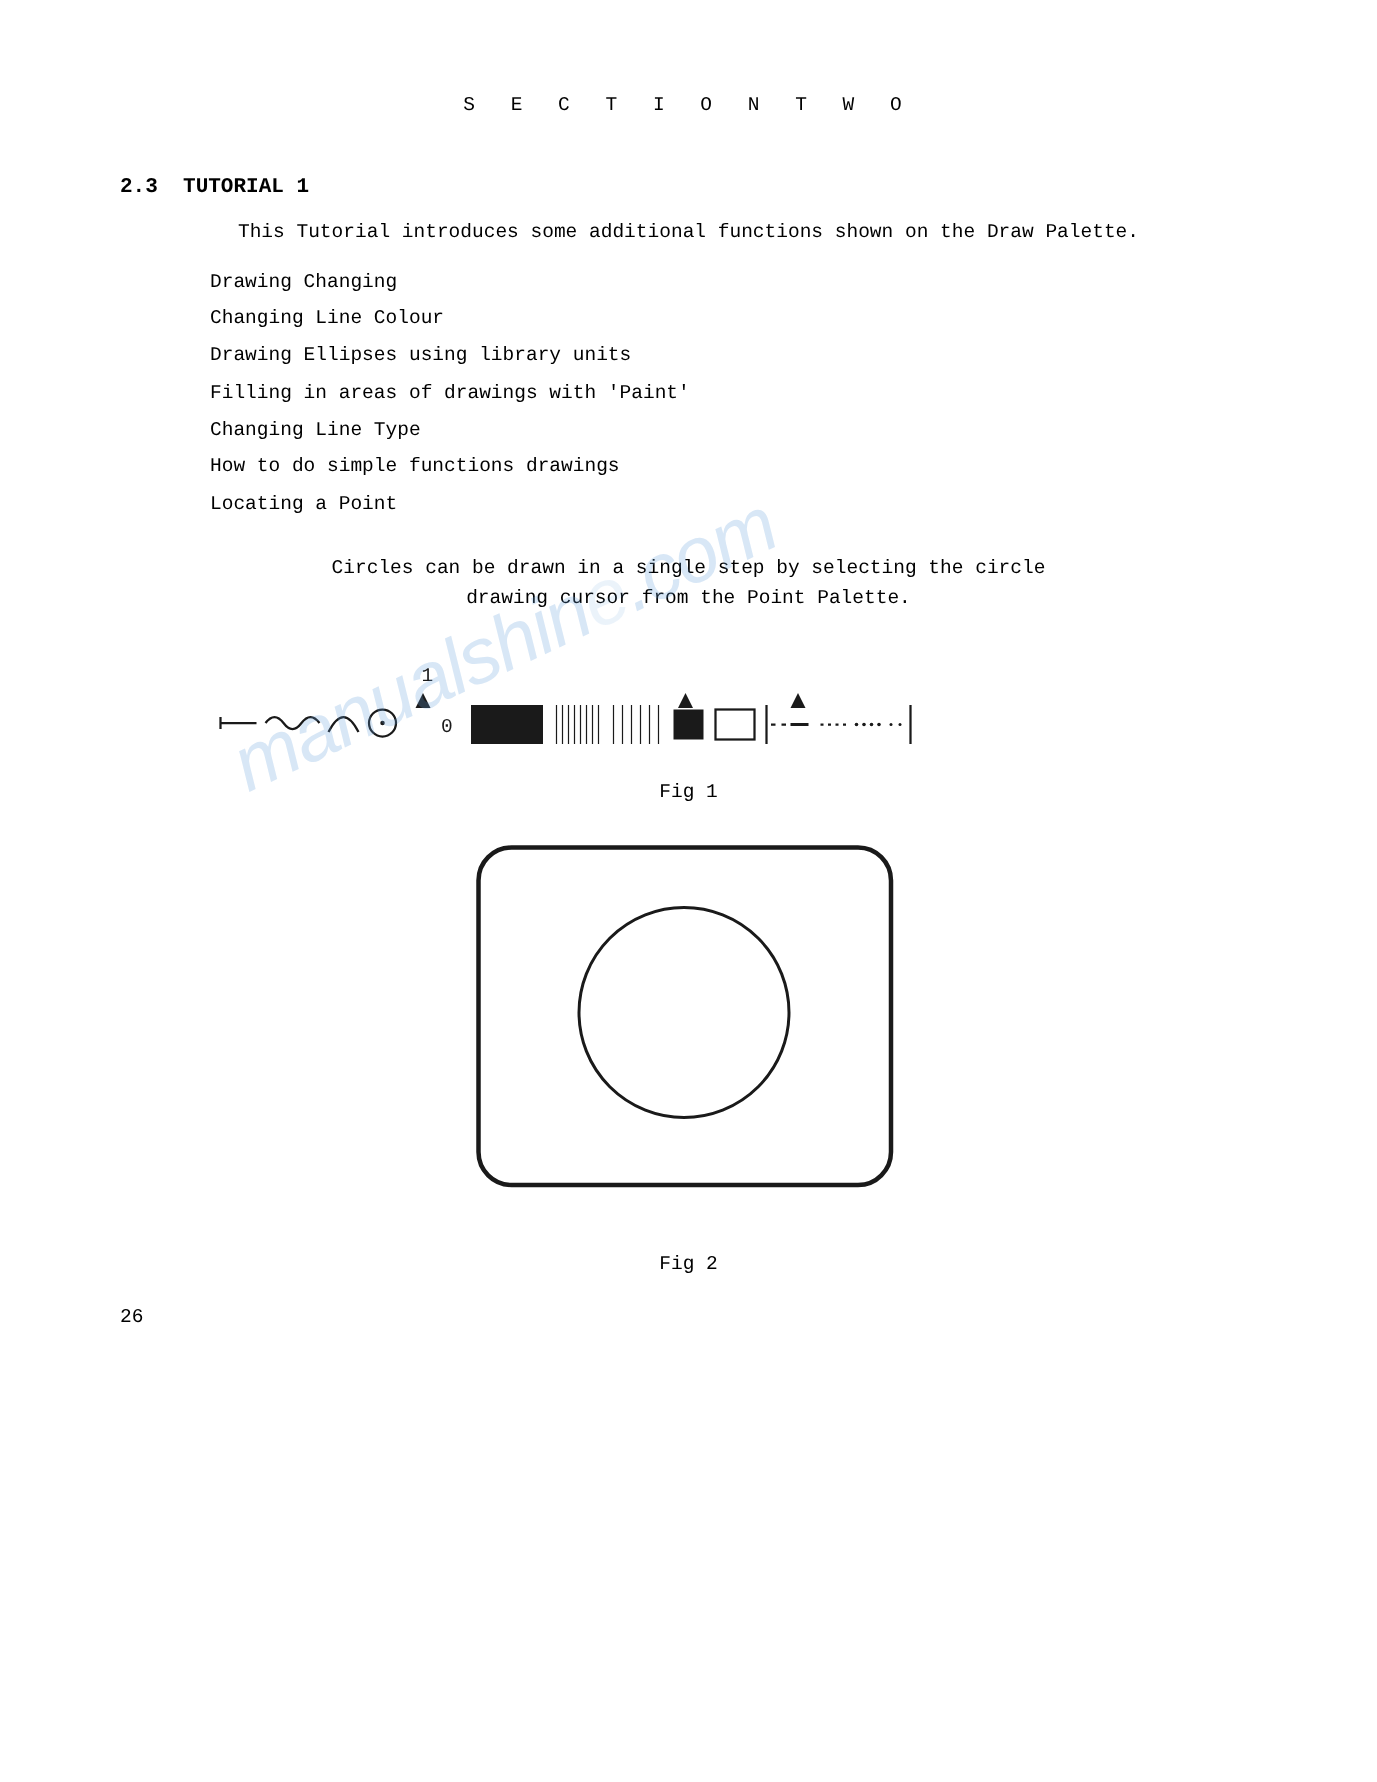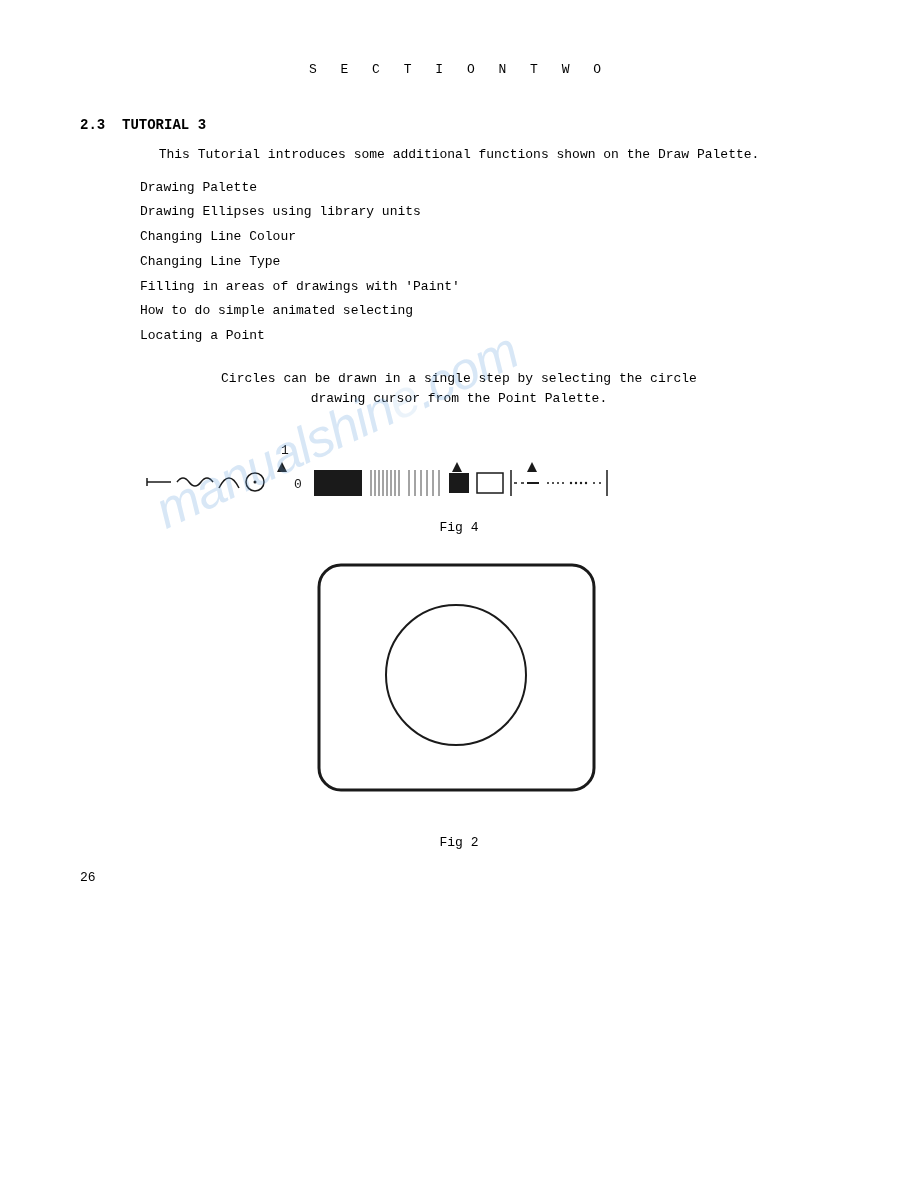--- a/index.html
+++ b/index.html
@@ -105,34 +105,34 @@
     }
   </style>
 </head>
 <body>
 
 <div class="page">
 
   <div class="section-title">S E C T I O N   T W O</div>
 
   <div class="tutorial-heading">
-    <span>2.3&nbsp;&nbsp;</span><span>TUTORIAL 3</span>
+    <span>2.3&nbsp;&nbsp;</span><span>TUTORIAL 1</span>
   </div>
 
   <div class="body-text">
     <span>This Tutorial introduces some additional functions shown on the Draw Palette.</span>
   </div>
 
   <ul class="bullet-list">
-    <li><span>Drawing Palette</span></li>
+    <li><span>Drawing Changing</span></li>
+    <li><span>Changing Line Colour</span></li>
     <li><span>Drawing Ellipses using library units</span></li>
-    <li><span>Changing Line Colour</span></li>
+    <li><span>Filling in areas of drawings with 'Paint'</span></li>
     <li><span>Changing Line Type</span></li>
-    <li><span>Filling in areas of drawings with 'Paint'</span></li>
-    <li><span>How to do simple animated selecting</span></li>
+    <li><span>How to do simple functions drawings</span></li>
     <li><span>Locating a Point</span></li>
   </ul>
 
 
   <div class="body-text">
     <span>Circles can be drawn in a single step by selecting the circle</span><br>
     <span>drawing cursor from the Point Palette.</span>
   </div>
 
   <div style="margin: 30px auto 5px auto; width: 640px; position: relative;">
@@ -202,21 +202,21 @@
       <circle cx="447" cy="43" r="1.2" fill="#1a1a1a"></circle>
 
       <circle cx="455" cy="43" r="1" fill="#1a1a1a"></circle>
       <circle cx="461" cy="43" r="1" fill="#1a1a1a"></circle>
 
       <line x1="468" y1="30" x2="468" y2="56" stroke="#1a1a1a" stroke-width="1.5"></line>
     </svg>
   </div>
 
   <div class="fig-label">
-    <span>Fig 4</span>
+    <span>Fig 1</span>
   </div>
 
   <div style="margin: 20px auto; width: 310px; height: 260px; position: relative;">
     
     <svg width="310" height="260" viewBox="0 0 310 260">
 
       <rect x="15" y="10" width="275" height="225" rx="22" ry="22" fill="white" stroke="#1a1a1a" stroke-width="3" stroke-linejoin="round"></rect>
 
       <circle cx="152" cy="120" r="70" fill="white" stroke="#1a1a1a" stroke-width="2"></circle>
     </svg>

